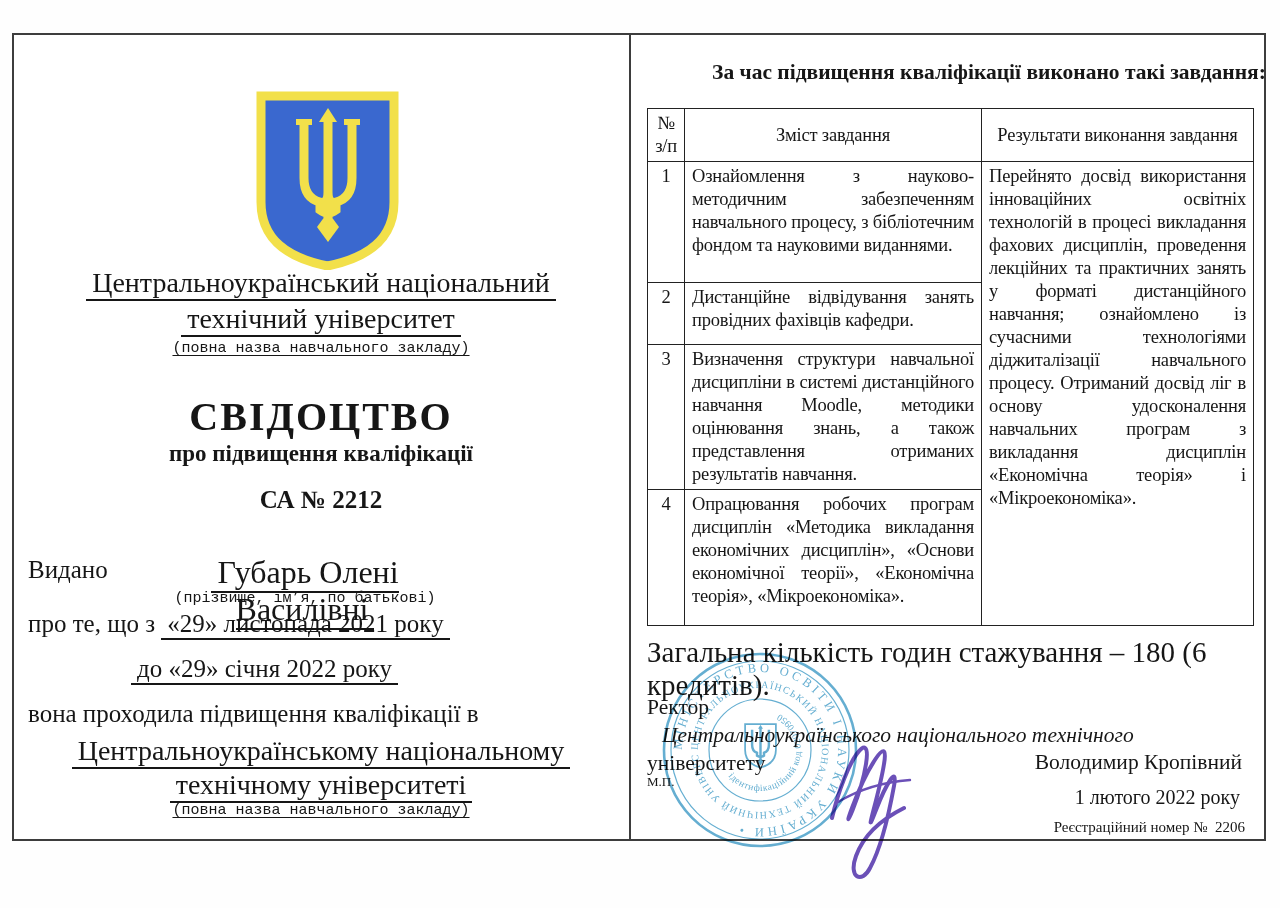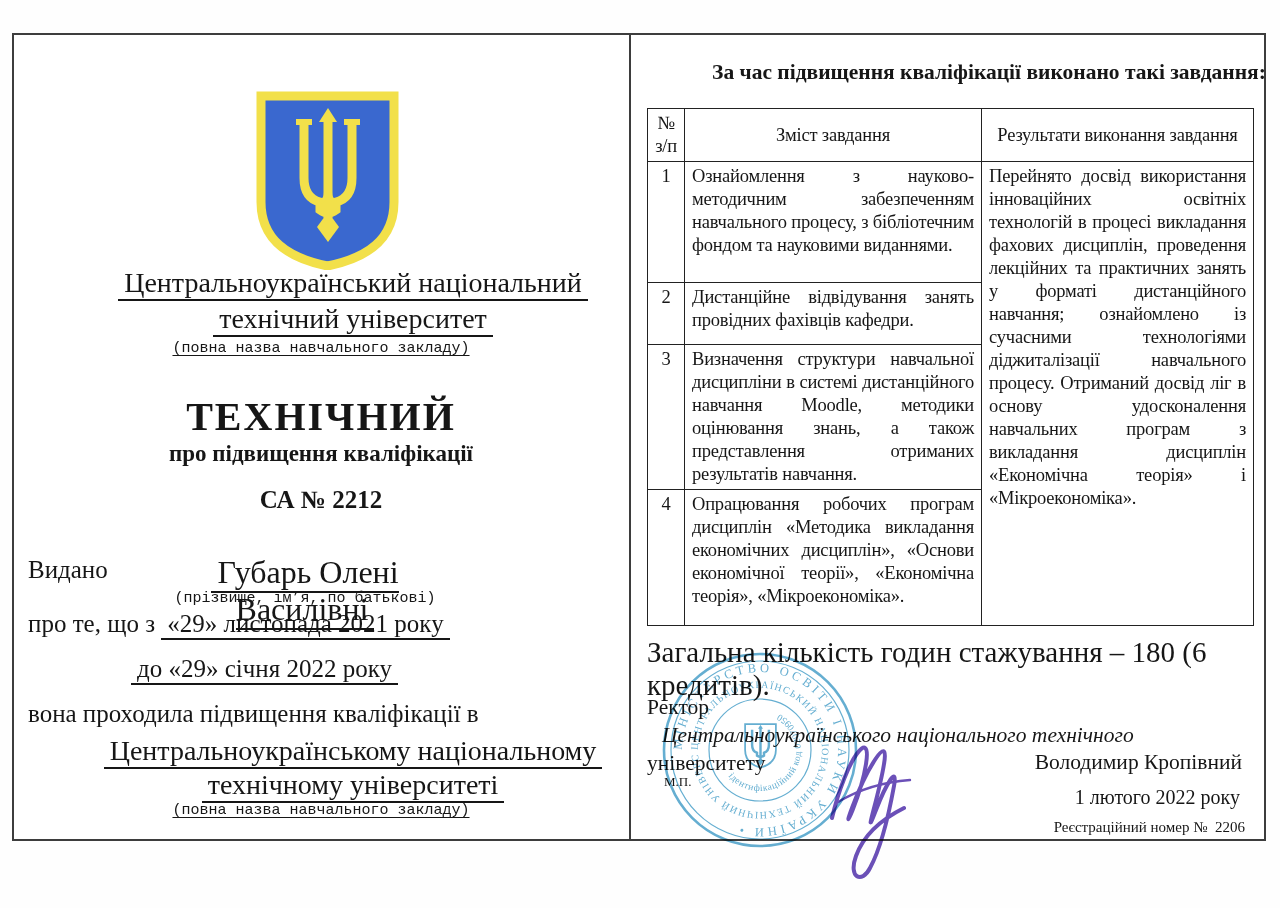--- a/index.html
+++ b/index.html
@@ -5,21 +5,21 @@
   html,body{margin:0;padding:0;background:#ffffff;}
   .screen{position:relative;width:1280px;height:908px;background:#fefefe;overflow:hidden;
           font-family:"Liberation Serif","DejaVu Serif",serif;color:#161616;}
   .frame{position:absolute;left:12px;top:33px;width:1254px;height:808px;border:2px solid #3d3d3d;box-sizing:border-box;background:#fff;}
   .divider{position:absolute;left:629px;top:33px;width:2px;height:808px;background:#3d3d3d;}
   .abs{position:absolute;}
   .lcenter{left:12px;width:618px;text-align:center;}
   .rcenter{left:630px;width:638px;text-align:center;}
   .uline-big{border-bottom:2px solid #161616;padding:0 6px 1px 6px;}
   .uline-thin{text-decoration:underline;text-underline-offset:3px;}
-  .uni{font-size:28px;line-height:34px;padding-left:32px;}
+  .uni{font-size:28px;line-height:34px;}
   .cap{font-size:15px;font-family:Liberation Mono, monospace;}
   .doc-title{font-size:40px;font-weight:bold;letter-spacing:2px;}
   .doc-sub{font-size:23px;font-weight:bold;}
   .doc-num{font-size:25px;font-weight:bold;}
   .lbody{font-size:25px;}
   table.tasks{position:absolute;left:647px;top:108px;width:606px;border-collapse:collapse;table-layout:fixed;}
   table.tasks th,table.tasks td{border:1.6px solid #222;font-size:18.5px;line-height:23px;
       font-weight:normal;padding:3px 7px;vertical-align:top;box-sizing:border-box;letter-spacing:-0.2px;}
   table.tasks th{text-align:center;vertical-align:middle;}
   th.no-col{white-space:pre-line;}
@@ -53,21 +53,21 @@
   <div class="abs lcenter uni" style="top:266px;">
     <span class="uline-big">Центральноукраїнський національний</span>
   </div>
   <div class="abs lcenter uni" style="top:302px;">
     <span class="uline-big">технічний університет</span>
   </div>
   <div class="abs lcenter cap" style="top:340px;">
     <span class="uline-thin">(повна назва навчального закладу)</span>
   </div>
 
-  <div class="abs lcenter doc-title" style="top:393px;">ТЕХНІЧНИЙ</div>
+  <div class="abs lcenter doc-title" style="top:393px;">СВІДОЦТВО</div>
   <div class="abs lcenter doc-sub" style="top:441px;">про підвищення кваліфікації</div>
   <div class="abs lcenter doc-num" style="top:486px;">СА № 2212</div>
 
   <div class="abs lbody" style="left:28px;top:556px;">Видано</div>
   <div class="abs" style="left:150px;top:554px;width:310px;text-align:center;font-size:32px;">
     <span class="uline-big">Губарь Олені Василівні</span>
   </div>
   <div class="abs" style="left:150px;top:588px;width:310px;text-align:center;">
     <span class="cap">(прізвище, ім’я, по батькові)</span>
   </div>
@@ -125,21 +125,21 @@
       <td class="task-cell">Опрацювання робочих програм дисциплін «Методика викладання економічних дисциплін», «Основи економічної теорії», «Економічна теорія», «Мікроекономіка».</td>
     </tr>
   </tbody>
     </table>
 
   <div class="abs" style="left:647px;top:636px;font-size:29px;">Загальна кількість годин стажування – 180 (6 кредитів).</div>
 
   <div class="abs rtext" style="left:647px;top:693px;">Ректор</div>
   <div class="abs rtext" style="left:662px;top:721px;font-style:italic;">Центральноукраїнського національного технічного</div>
   <div class="abs rtext" style="left:647px;top:749px;">університету</div>
-  <div class="abs" style="left:647px;top:774px;font-size:13px;margin-left:17px;">М.П.</div>
+  <div class="abs" style="left:647px;top:774px;font-size:13px;">М.П.</div>
 
   <div class="abs rtext" style="right:38px;top:748px;">Володимир Кропівний</div>
   <div class="abs" style="right:40px;top:786px;font-size:20px;">1 лютого 2022 року</div>
   <div class="abs pre" style="right:35px;top:819px;font-size:15px;">Реєстраційний номер №  2206</div>
 
   <svg class="abs stamp" style="left:660px;top:650px;" width="200" height="200" viewBox="0 0 200 200">
     <g fill="none" stroke="#4aa0c9">
       <circle cx="100" cy="100" r="96" stroke-width="2.6"></circle>
       <circle cx="100" cy="100" r="89" stroke-width="1.2"></circle>
       <circle cx="100" cy="100" r="51" stroke-width="1.2"></circle>

